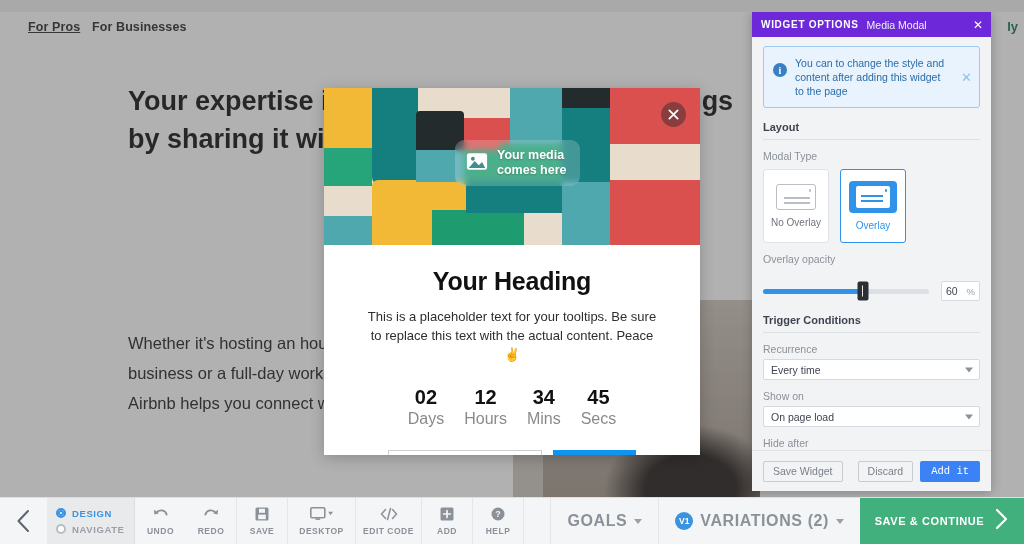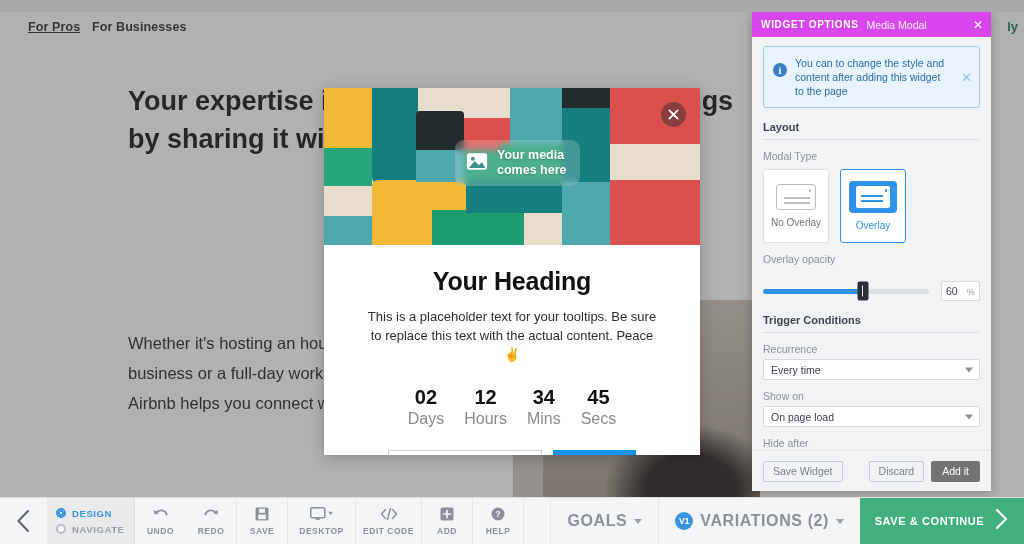--- a/index.html
+++ b/index.html
@@ -122,21 +122,21 @@
   }
 
   
   #widget-panel {
     position: absolute; left: 752px; top: 12px; width: 239px; height: 479px;
     background: #f2f3f5;
     box-shadow: 0 2px 10px rgba(0,0,0,.25);
     display: flex; flex-direction: column;
   }
   #panel-header {
-    height: 25px; background: #d946ef; color: #ffffff;
+    height: 25px; background: #6d28d9; color: #ffffff;
     display: flex; align-items: center; padding: 0 9px;
     position: relative; flex: 0 0 auto;
   }
   #panel-title { font-size: 10px; font-weight: bold; letter-spacing: .7px; }
   #panel-subtitle { font-size: 10.5px; margin-left: 8px; color: #eef0f2; }
   #panel-close {
     position: absolute; right: 8px; top: 50%; transform: translateY(-50%);
     font-size: 12px; line-height: 1; cursor: pointer; color: #ffffff;
   }
   #panel-scroll { flex: 1 1 auto; padding: 9px 11px 0; overflow: hidden; }
@@ -249,23 +249,23 @@
     border-top: 1px solid #e2e4e8;
     display: flex; align-items: center; padding: 0 11px; gap: 7px;
   }
   .ghost-btn {
     height: 21px; padding: 0 9px; background: transparent;
     border: 1px solid #c7ccd2; border-radius: 2px; color: #7b818a;
     font-size: 10.5px; cursor: pointer; font-family: "Liberation Sans", sans-serif;
   }
   #save-widget-button { margin-right: auto; }
   #add-it-button {
-    height: 21px; padding: 0 11px; background: #737373; border: 0; border-radius: 2px;
+    height: 21px; padding: 0 11px; background: #3b82f6; border: 0; border-radius: 2px;
     color: #ffffff; font-size: 10.5px; cursor: pointer;
-    font-family: Liberation Sans, sans-serif;
+    font-family: Liberation Mono, monospace;
   }
 
   
   #bottom-bar {
     position: absolute; left: 0; top: 497px; width: 1024px; height: 47px;
     background: #f4f5f6; border-top: 1px solid #dcdee1;
     display: flex; align-items: stretch;
   }
   #back-button {
     width: 47px; display: flex; align-items: center; justify-content: center;

